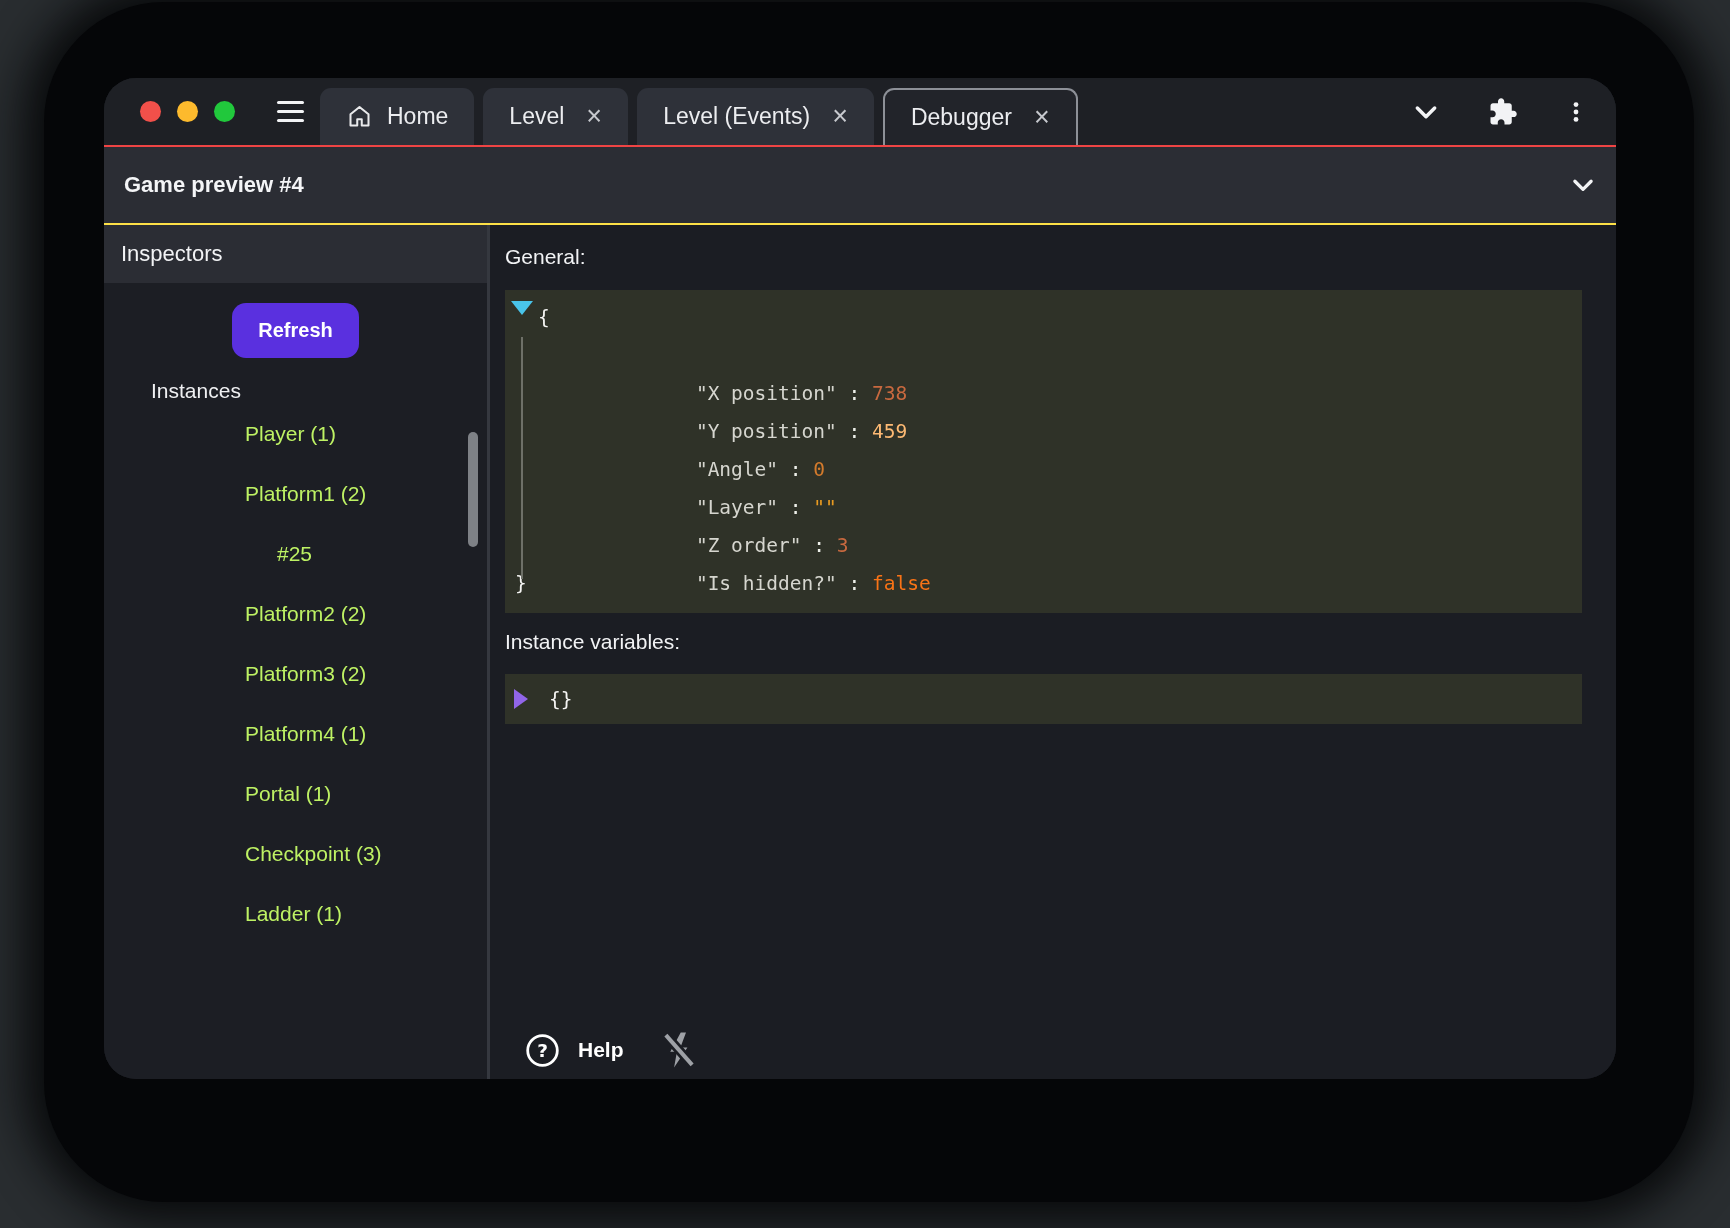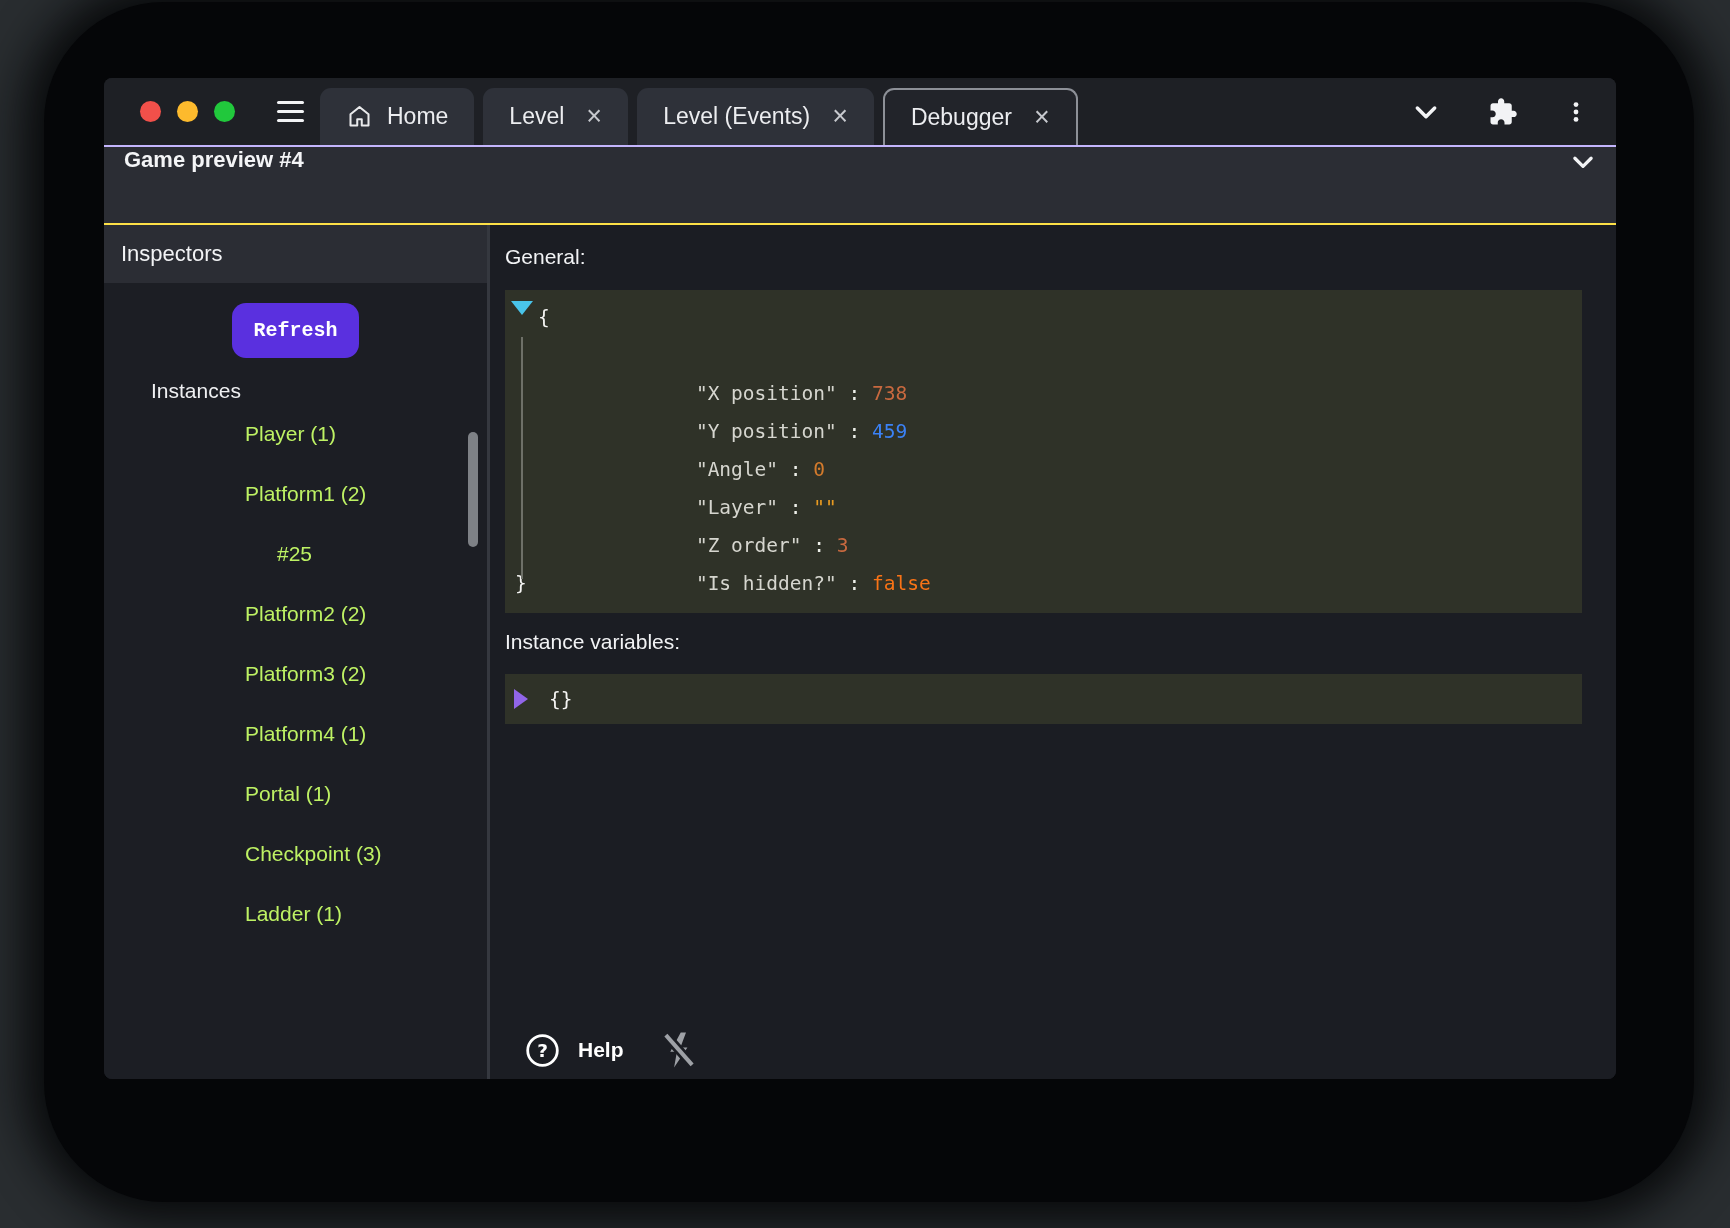--- a/index.html
+++ b/index.html
@@ -10,21 +10,21 @@
     font-family:"Liberation Sans", sans-serif;
     -webkit-font-smoothing:antialiased;
   }
   .backdrop {
     position:absolute; left:44px; top:2px; right:36px; bottom:26px;
     background:#050608; border-radius:120px;
     box-shadow:0 0 46px 20px rgba(5,6,8,.92);
   }
   .window {
     position:absolute; left:104px; top:78px; width:1512px; height:1001px;
-    background:#1b1d23; border-radius:8px; overflow:hidden;
+    background:#1b1d23; border-radius:32px; overflow:hidden;
     display:flex; flex-direction:column;
   }
 
   
   .titlebar { height:67px; flex:none; background:#1e2025; display:flex; align-items:center; position:relative; }
   .traffic { margin-left:36px; display:flex; gap:16px; flex:none; }
   .tl { width:21px; height:21px; border-radius:50%; display:inline-block; }
   .tl.red    { background:#f1504a; }
   .tl.yellow { background:#fdba2d; }
   .tl.green  { background:#21c83c; }
@@ -48,35 +48,35 @@
     height:52px; margin-left:12px; padding:0 28px;
     display:flex; align-items:center; gap:16px;
     background:transparent; border:2px solid #6e6a83; border-radius:10px;
     color:#cbc0f4; font-size:21px; font-weight:bold; cursor:pointer;
     font-family:"Liberation Sans", sans-serif;
   }
   .pause-bars { display:flex; gap:8px; }
   .pause-bars span { width:4px; height:22px; background:#cbc0f4; border-radius:1px; }
 
   
-  .preview-bar { height:78px; flex:none; background:#2b2d34; border-top:2px solid #c4b5fd; display:flex; align-items:flex-start; padding:0 18px 0 20px; }
+  .preview-bar { height:78px; flex:none; background:#2b2d34; border-top:2px solid #ef4444; display:flex; align-items:center; padding:0 18px 0 20px; }
   .preview-title { font-size:22px; font-weight:bold; color:#f4f5f7; }
   .preview-caret { margin-left:auto; display:flex; cursor:pointer; }
 
   
   .content { flex:1; min-height:0; display:flex; border-top:2px solid #fde047; }
 
   .sidebar { width:386px; flex:none; background:#1c1e24; border-right:3px solid #35383f; display:flex; flex-direction:column; }
   .sidebar-header { height:58px; flex:none; background:#2b2d34; display:flex; align-items:center; padding-left:17px; font-size:22px; color:#f2f3f5; }
   .sidebar-body { flex:1; position:relative; overflow:hidden; }
   .refresh-btn {
     display:block; margin:20px auto 0; width:127px; height:55px;
     background:#5a30df; color:#ffffff; font-weight:bold; font-size:20px;
     border:none; border-radius:14px; cursor:pointer;
-    font-family:Liberation Mono, monospace;
+    font-family:Liberation Sans, sans-serif;
   }
   .tree-root { margin-top:21px; padding-left:47px; font-size:21px; color:#eff0f2; height:26px; }
   .tree { margin-top:17px; }
   .tree-row {
     height:60px; display:flex; 
     margin:0 16px 0 140px; border-radius:2px;
     font-size:21px; color:#bef264; cursor:pointer;
   }
   .tree-row.lvl1 { padding-left:1px; }
   .tree-row.lvl2 { padding-left:33px; }
@@ -230,21 +230,21 @@
       <div class="section-label">General:</div>
 
       <div class="json-panel">
         <span class="tri-down"></span>
         <div class="guide"></div>
         <div class="line open">{</div>
         <div class="line prop">
             <span class="k">"X position"</span><span class="sep"> : </span><span class="v" style="color: rgb(200, 105, 63);">738</span>
           </div>
           <div class="line prop">
-            <span class="k">"Y position"</span><span class="sep"> : </span><span class="v" style="color: #3b82f6;">459</span>
+            <span class="k">"Y position"</span><span class="sep"> : </span><span class="v" style="color: #fdba74;">459</span>
           </div>
           <div class="line prop">
             <span class="k">"Angle"</span><span class="sep"> : </span><span class="v" style="color: rgb(212, 123, 44);">0</span>
           </div>
           <div class="line prop">
             <span class="k">"Layer"</span><span class="sep"> : </span><span class="v" style="color: rgb(233, 155, 33);">""</span>
           </div>
           <div class="line prop">
             <span class="k">"Z order"</span><span class="sep"> : </span><span class="v" style="color: rgb(200, 105, 63);">3</span>
           </div>

